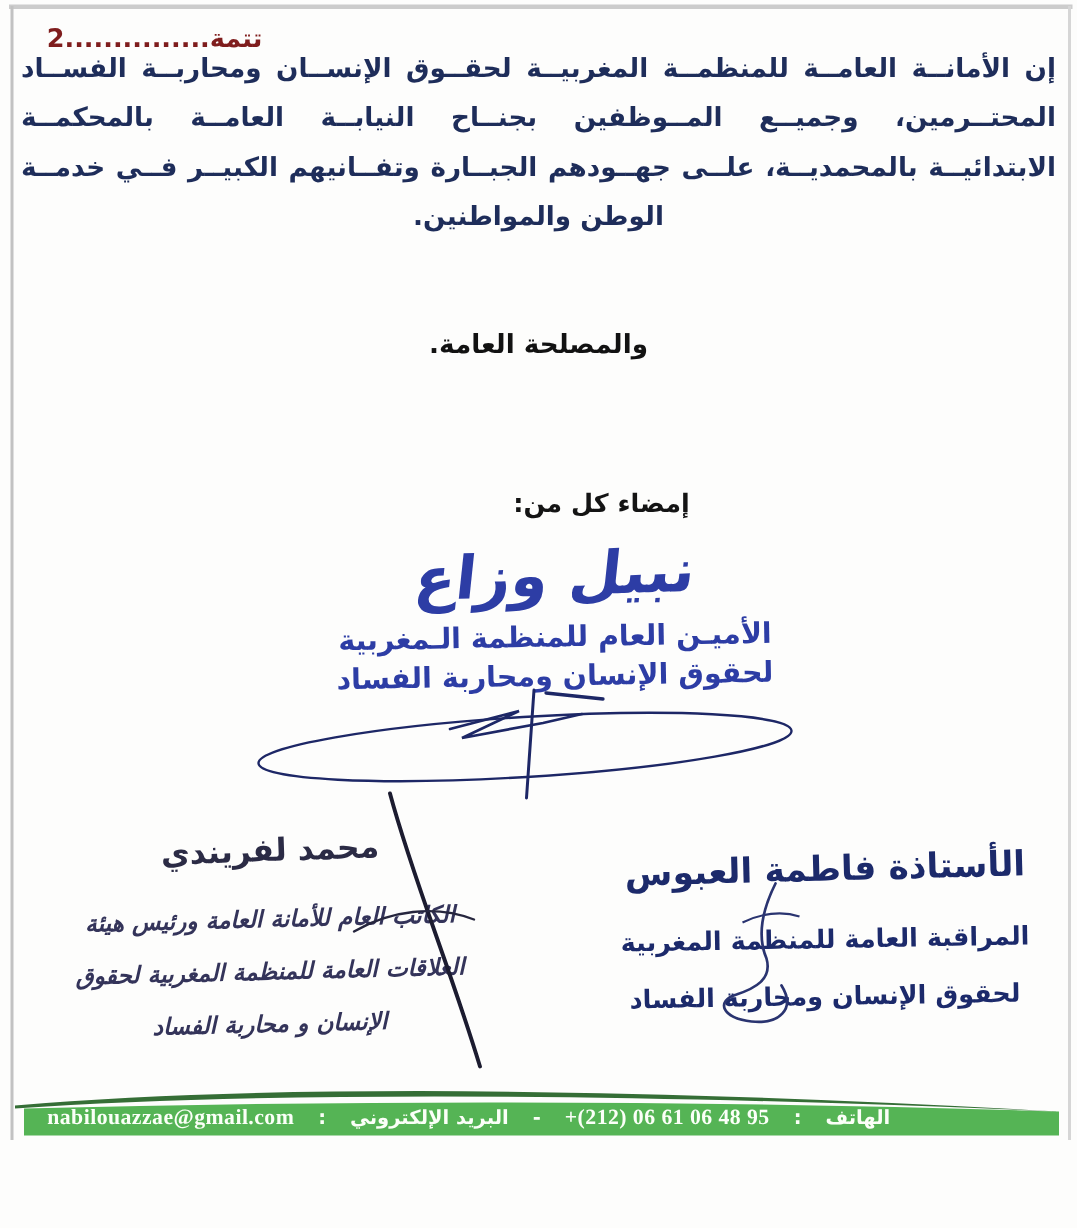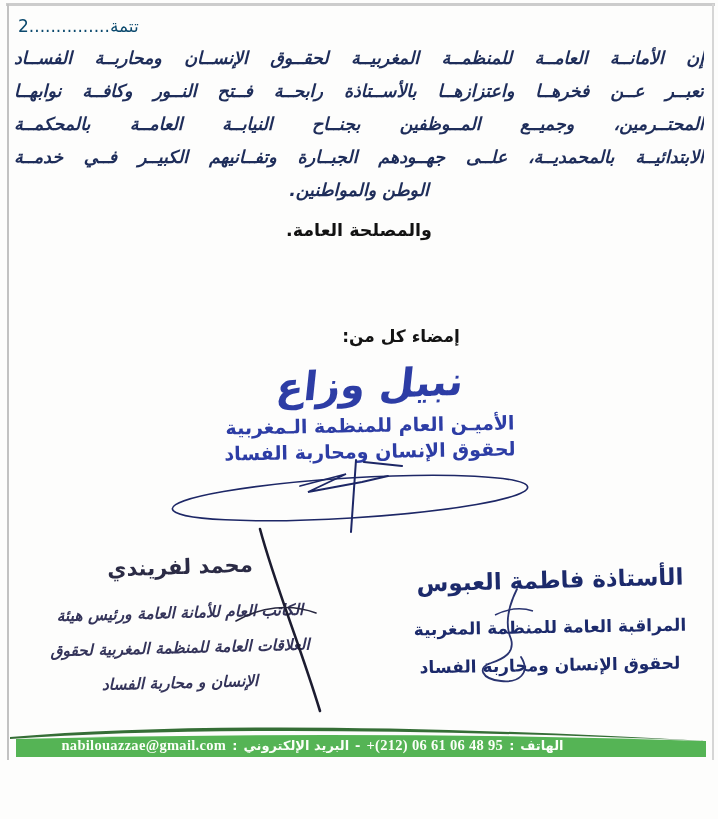--- a/index.html
+++ b/index.html
@@ -10,39 +10,39 @@
     overflow:hidden;
     font-family:"DejaVu Sans",sans-serif;
   }
   
   .frame-top{position:absolute;left:6px;top:3px;width:709px;height:3px;background:#cccccc;}
   .frame-left{position:absolute;left:7px;top:4px;width:2px;height:756px;background:#c2c2c2;}
   .frame-right{position:absolute;left:712px;top:4px;width:2px;height:756px;background:#d6d6d6;}
 
   .continuation{
     position:absolute;left:18px;top:16px;
-    direction:rtl;text-align:left;
-    font-size:17px;font-weight:normal;color:#0c4a6e;
+    direction:rtl;text-align:center;
+    font-size:17px;font-weight:bold;color:#7f1d1d;
     width:170px;
   }
   .para{
     position:absolute;left:14px;width:690px;
     direction:rtl;
     font-weight:bold;font-size:17.5px;
   }
   .para .jline{
     text-align:justify;text-align-last:justify;
     height:33px;line-height:33px;
     overflow:hidden;white-space:nowrap;
   }
   .para .cline{
     text-align:left;text-align-last:center;
     height:33px;line-height:33px;
   }
-  .p1{top:42px;color:#1e2d5a;font-style:italic;}
+  .p1{top:30px;color:#1e2d5a;}
   .p2{top:214px;color:#121212;}
 
   .signing-heading{
     position:absolute;left:0;top:326px;width:718px;
     direction:rtl;text-align:center;
     font-size:17px;font-weight:bold;color:#141414;padding-left:42px;
   }
 
   .blue-sig{
     position:absolute;left:40px;top:356px;width:660px;
@@ -84,40 +84,39 @@
   }
   .hand-right .hr-line{
     font-size:17px;font-weight:bold;line-height:38px;
     transform:rotate(-1deg);
   }
 
   .footer-band{position:absolute;left:0px;top:710px;width:718px;height:60px;}
   .footer-text{
     position:absolute;left:0;top:735px;width:625px;height:20px;
     display:flex;flex-direction:row;justify-content:center;align-items:center;
-    gap:6px;direction:ltr;
+    gap:16px;direction:ltr;
     color:#fbfff8;font-size:13.5px;font-weight:bold;
   }
   .footer-text .latin{font-family:"Liberation Serif",serif;font-size:14.5px;letter-spacing:.3px;}
   .footer-text .arabic{font-family:"DejaVu Sans",sans-serif;font-size:13px;}
 </style>
 </head>
 <body>
 
 <div class="page">
 
   <div class="frame-top"></div>
   <div class="frame-left"></div>
   <div class="frame-right"></div>
 
   <div class="continuation">تتمة...............2</div>
 
   <div class="para p1">
     <div class="jline">إن الأمانــة العامــة للمنظمــة المغربيــة لحقــوق الإنســان ومحاربــة الفســاد</div>
-    <div class="jline">تعبــر عــن فخرهــا واعتزازهــا بالأســتاذة رابحــة فــتح النــور وكافــة نوابهــا</div>
     <div class="jline">المحتــرمين، وجميــع المــوظفين بجنــاح النيابــة العامــة بالمحكمــة</div>
     <div class="jline">الابتدائيــة بالمحمديــة، علــى جهــودهم الجبــارة وتفــانيهم الكبيــر فــي خدمــة</div>
     <div class="cline">الوطن والمواطنين.</div>
   </div>
 
   <div class="para p2">
     <div class="cline">والمصلحة العامة.</div>
   </div>
 
   <div class="signing-heading">إمضاء كل من:</div>

